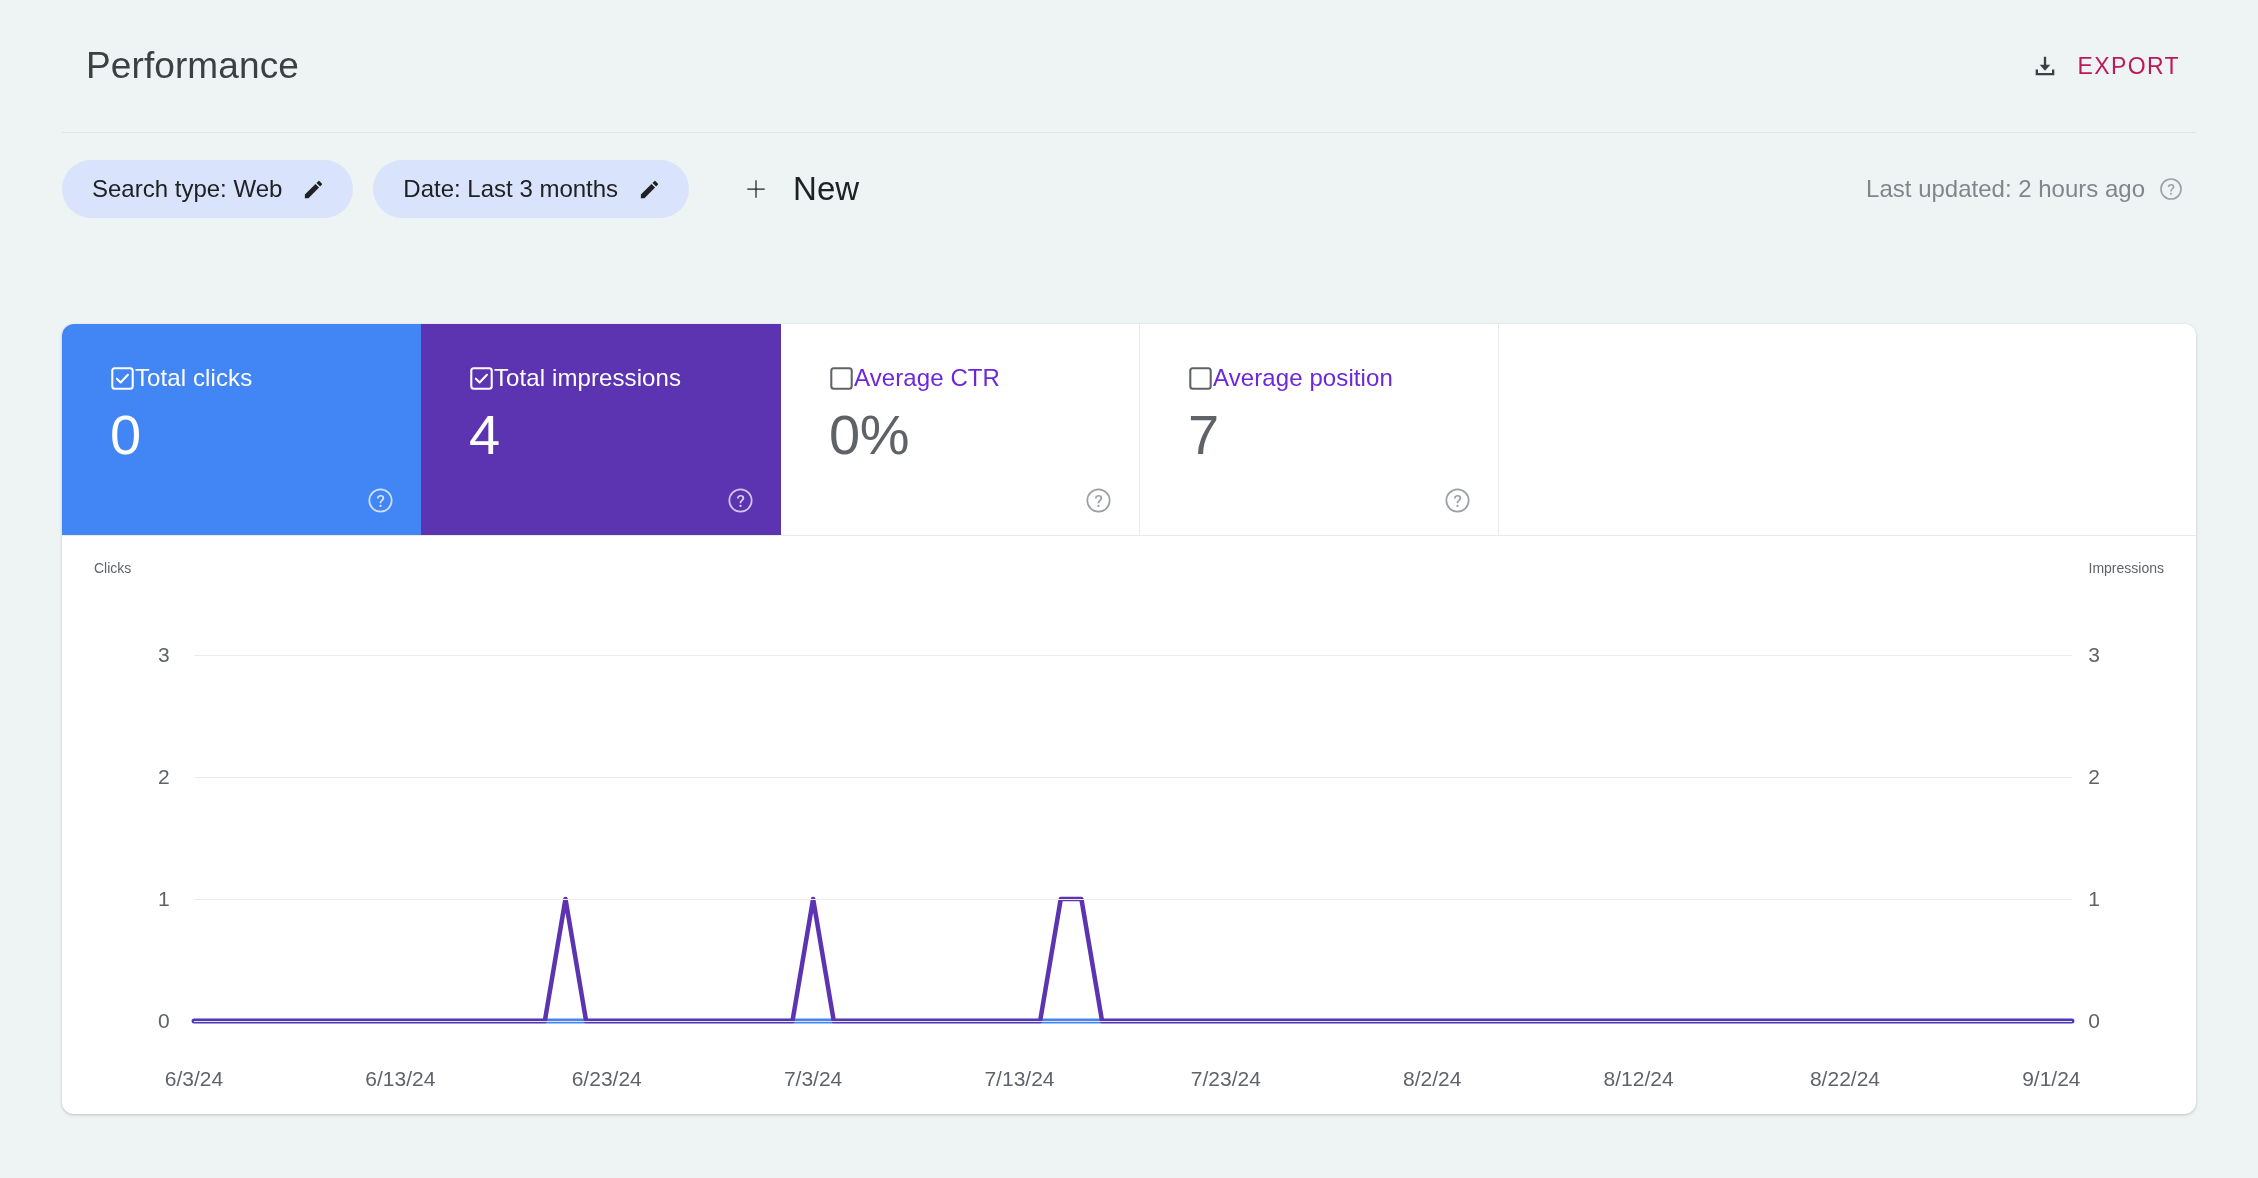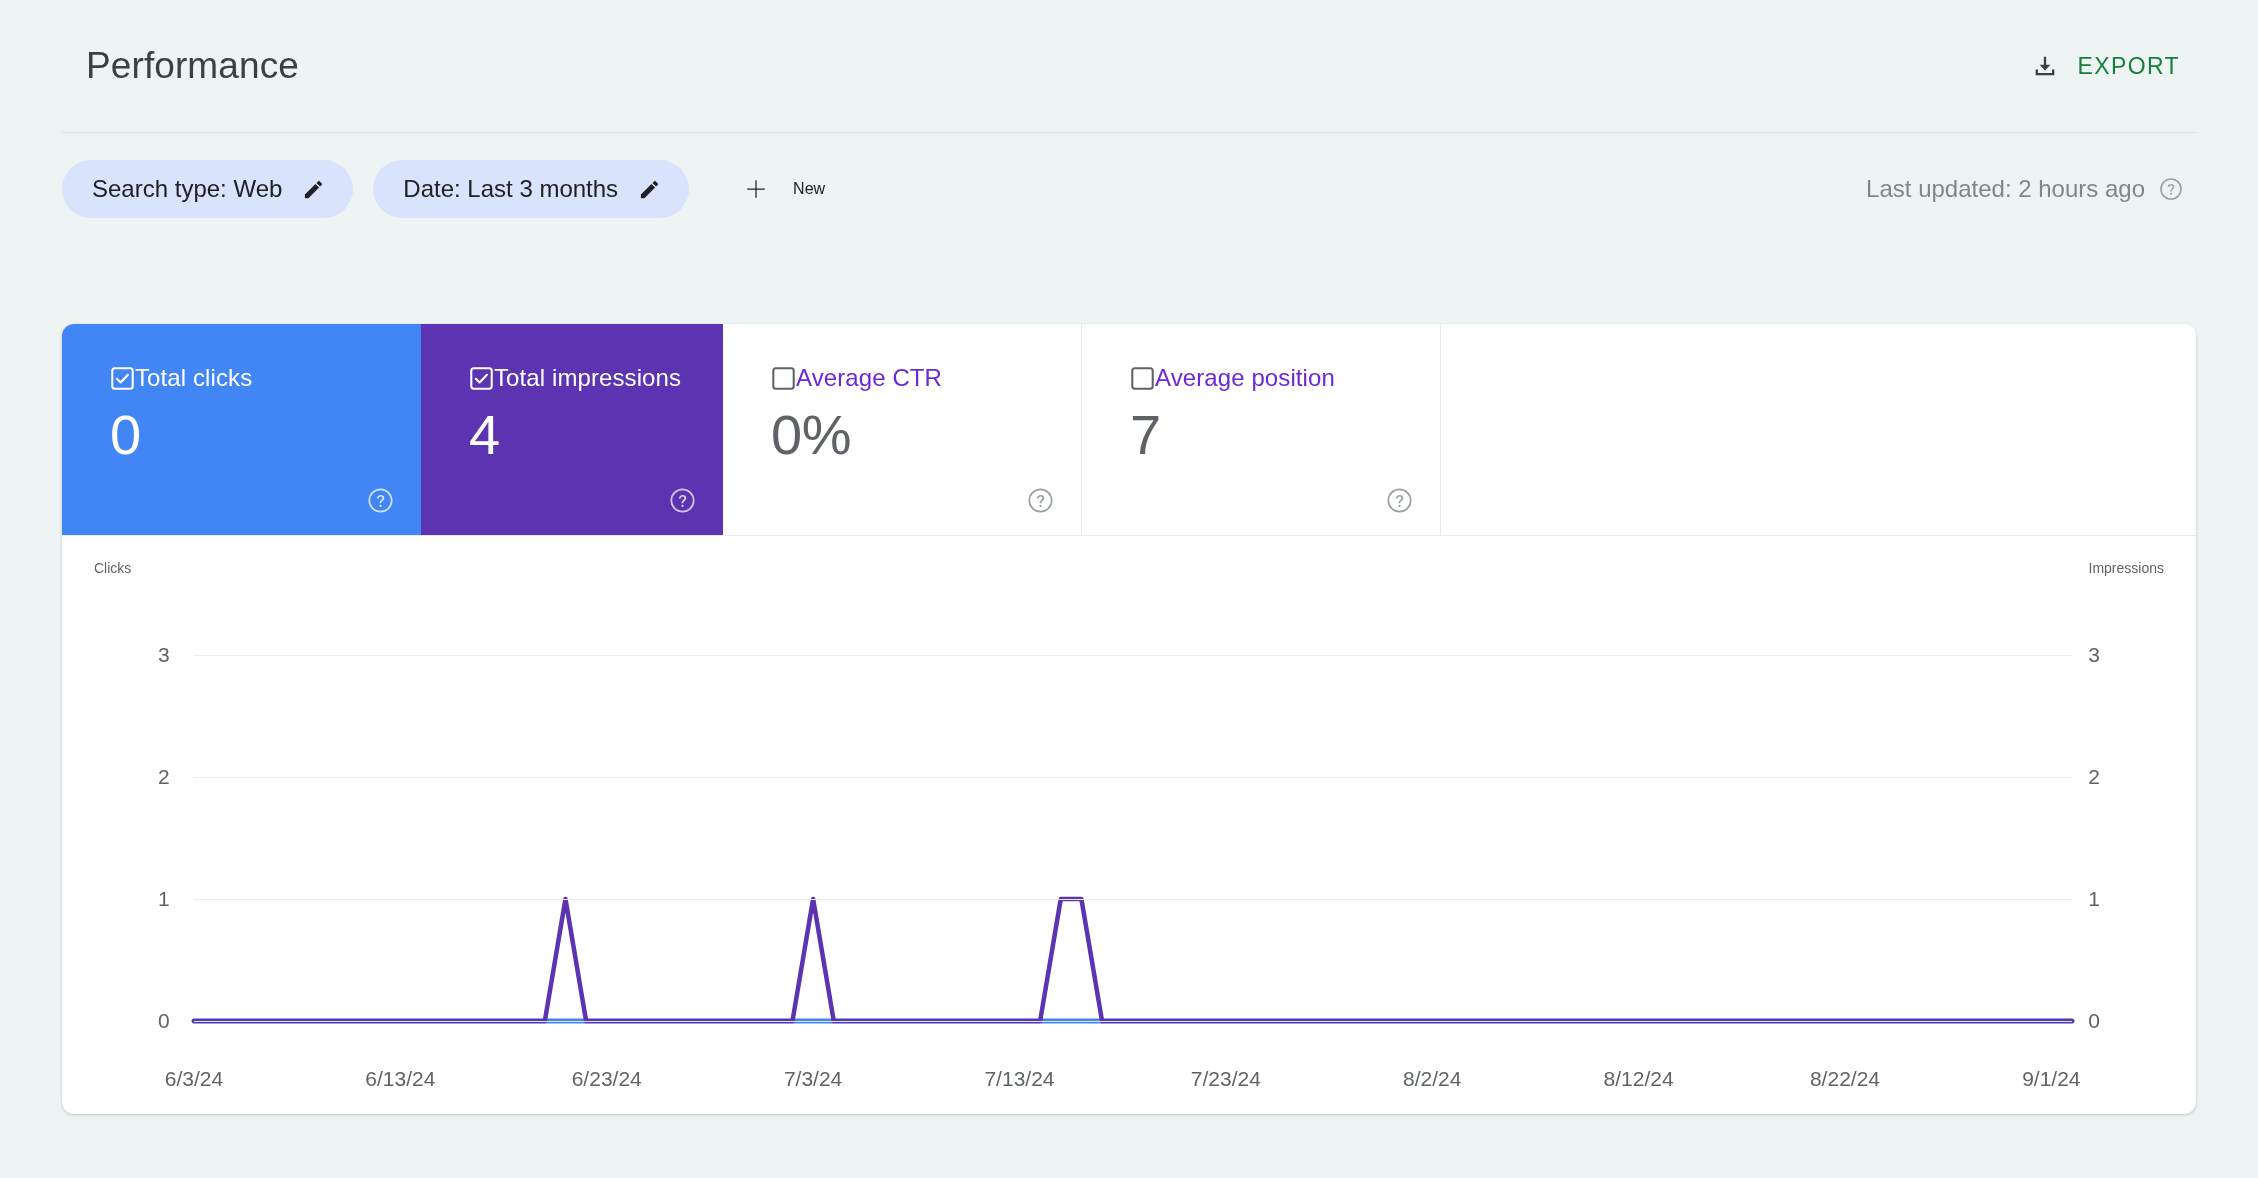--- a/index.html
+++ b/index.html
@@ -34,21 +34,21 @@
     gap:18px;
     background:none;
     border:none;
     cursor:pointer;
     padding:8px 10px;
     margin-right:6px;
   }
   .export-btn .label{
     font-size:23px;
     letter-spacing:1.4px;
-    color:#15803d;
+    color:#be185d;
     font-weight:400;
   }
   .dl-icon{ width:28px; height:28px; display:block; }
 
   
   .filter-bar{
     height:112px;
     margin:0 62px;
     display:flex;
     align-items:center;
@@ -74,21 +74,21 @@
     align-items:center;
     gap:22px;
     height:56px;
     padding:0 18px 0 14px;
     background:none;
     border:none;
     cursor:pointer;
     margin-left:18px;
   }
   .new-btn .plus{ width:30px; height:30px; display:block; }
-  .new-btn .label{ font-size:16px; color:#202124; font-weight:400; }
+  .new-btn .label{ font-size:33px; color:#202124; font-weight:400; }
   .last-updated{
     position:absolute;
     right:12px;
     display:flex;
     align-items:center;
     gap:13px;
     color:#80868b;
     font-size:24px;
   }
   .q-icon-grey{ width:26px; height:26px; display:block; }
@@ -114,21 +114,21 @@
   }
   .metric{
     position:relative;
     width:359px;
     padding:40px 0 0 48px;
     cursor:pointer;
     border-right:1px solid #e8eaed;
     flex:0 0 auto;
   }
   .metric.clicks{ background:#4285f4; border-right:none; }
-  .metric.impressions{ background:#5c34b2; border-right:none; width:302px; }
+  .metric.impressions{ background:#5c34b2; border-right:none; width:360px; }
   .metric.ctr{ background:#ffffff; }
   .metric.position{ background:#ffffff; }
   .metric-filler{ flex:1 1 auto; background:#ffffff; }
 
   .metric-head{ display:flex; align-items:center; }
   .cb{
     width:25px; height:25px;
     border-radius:3px;
     display:block;
     flex:0 0 auto;

